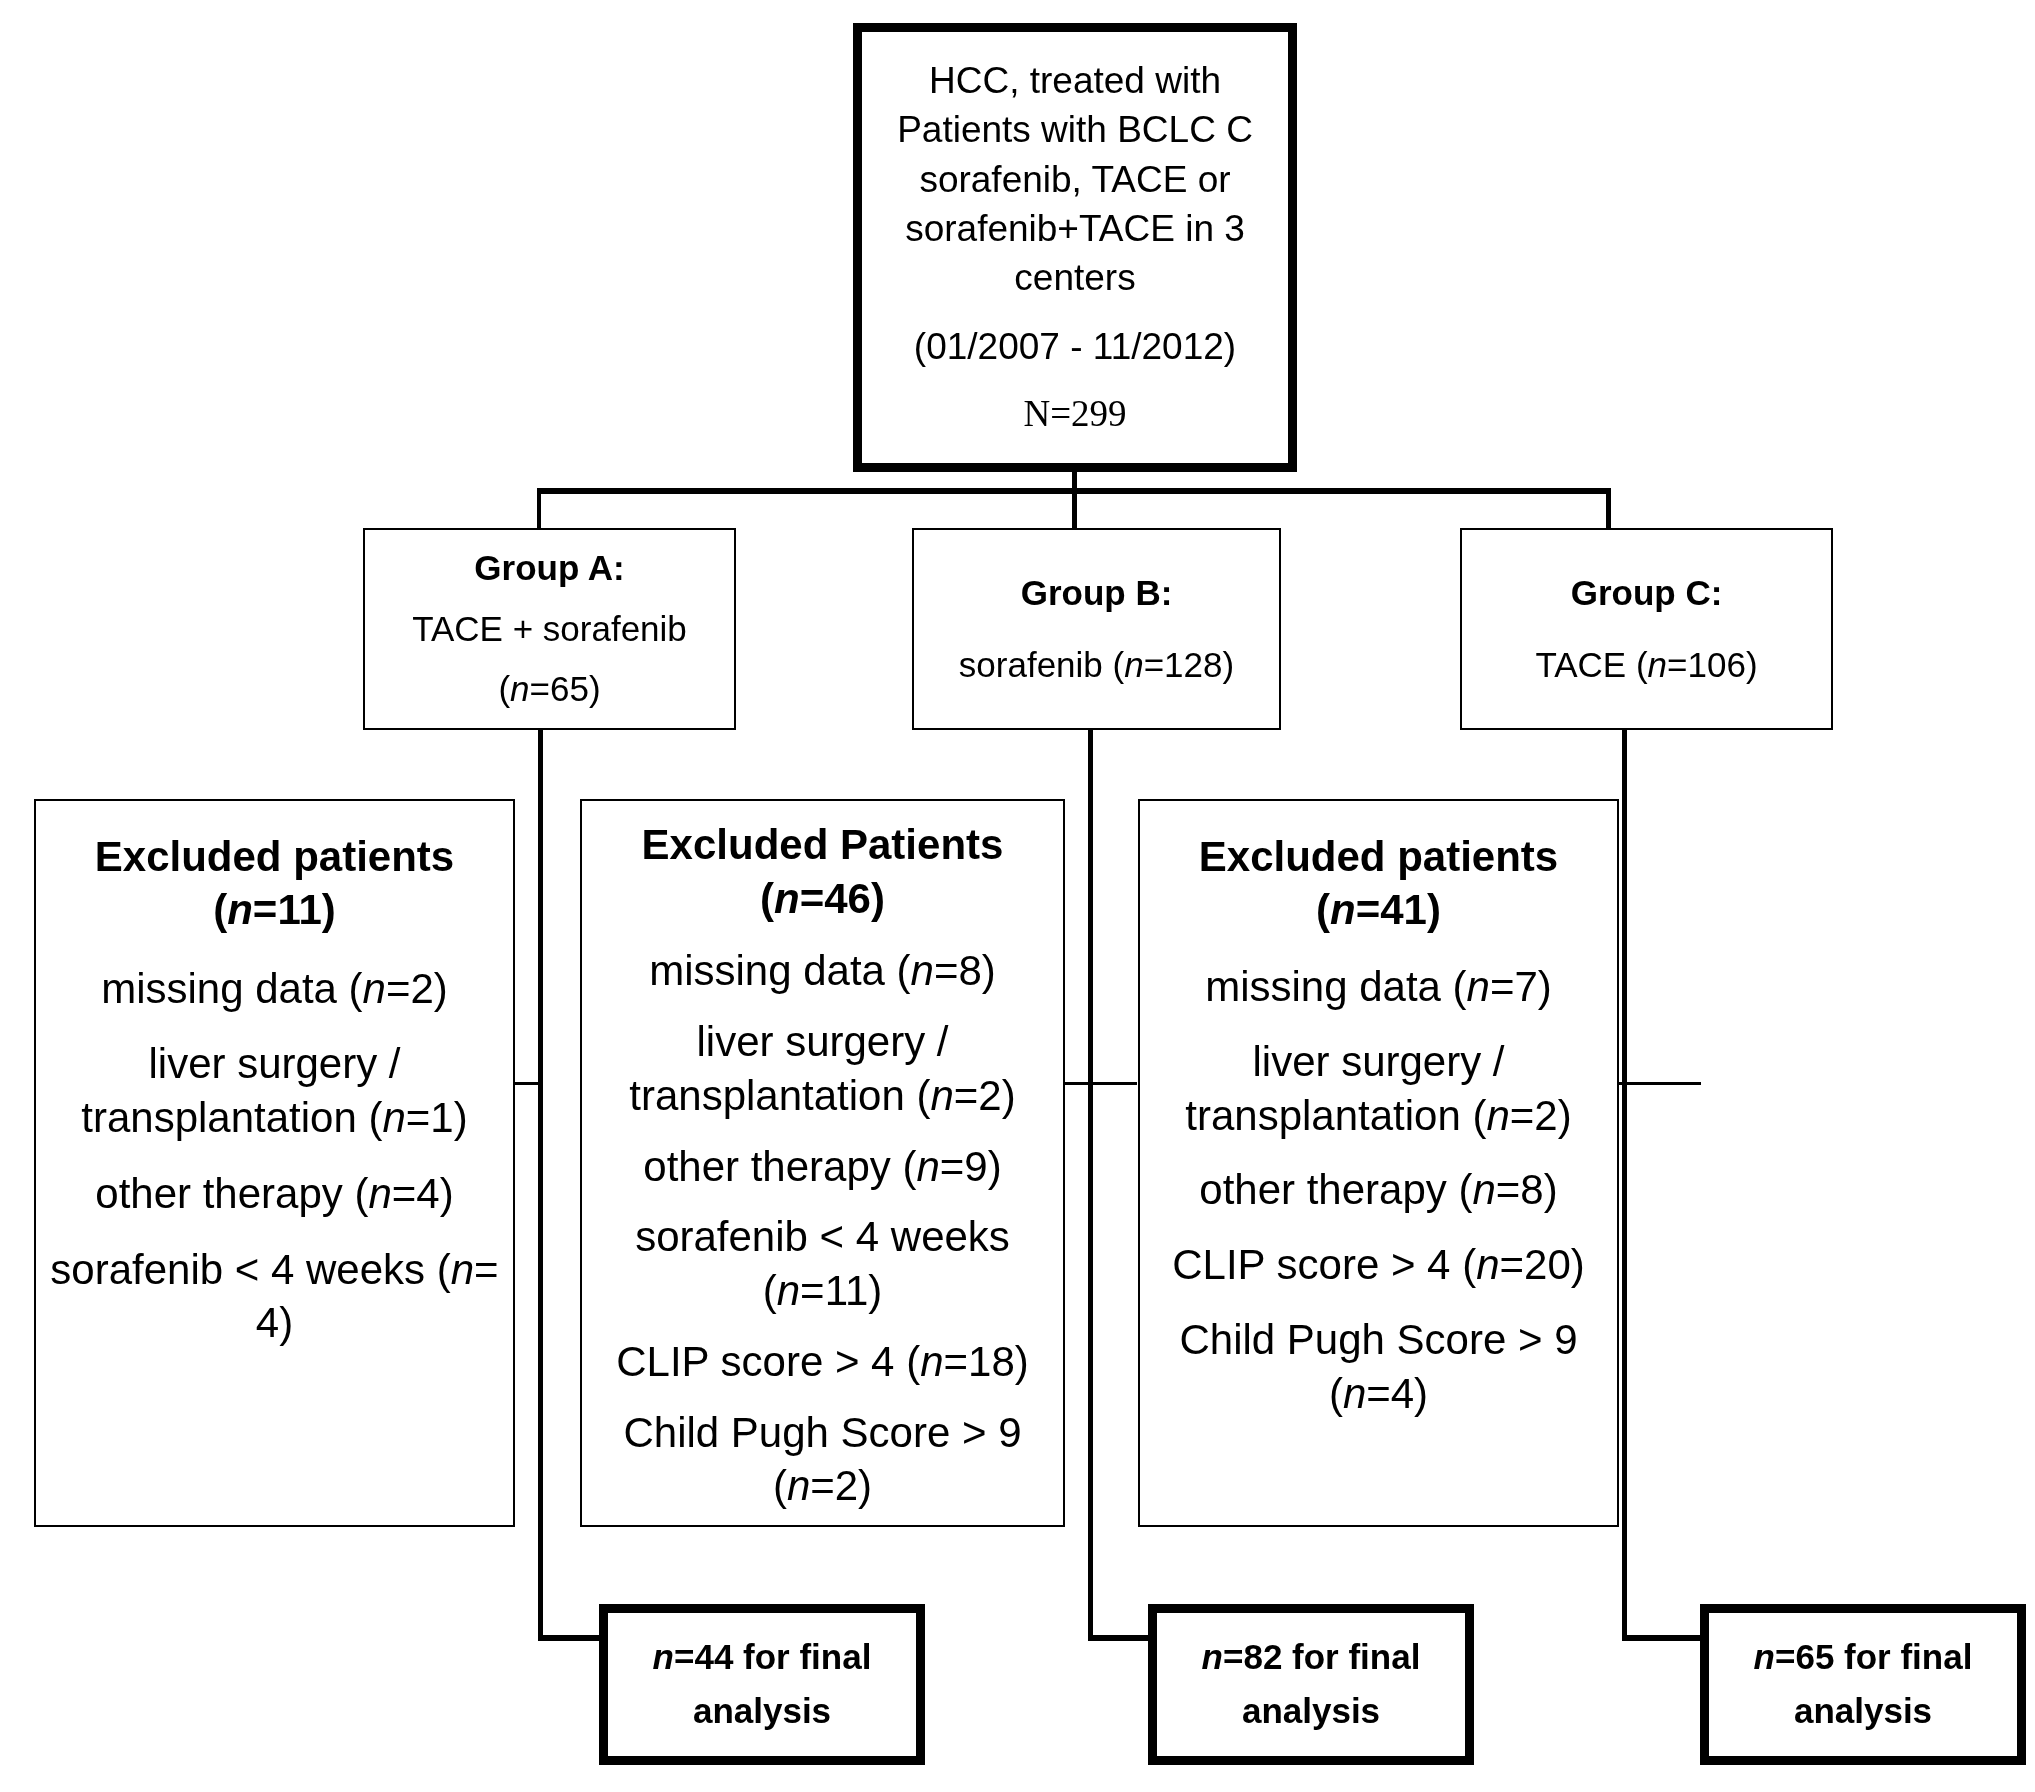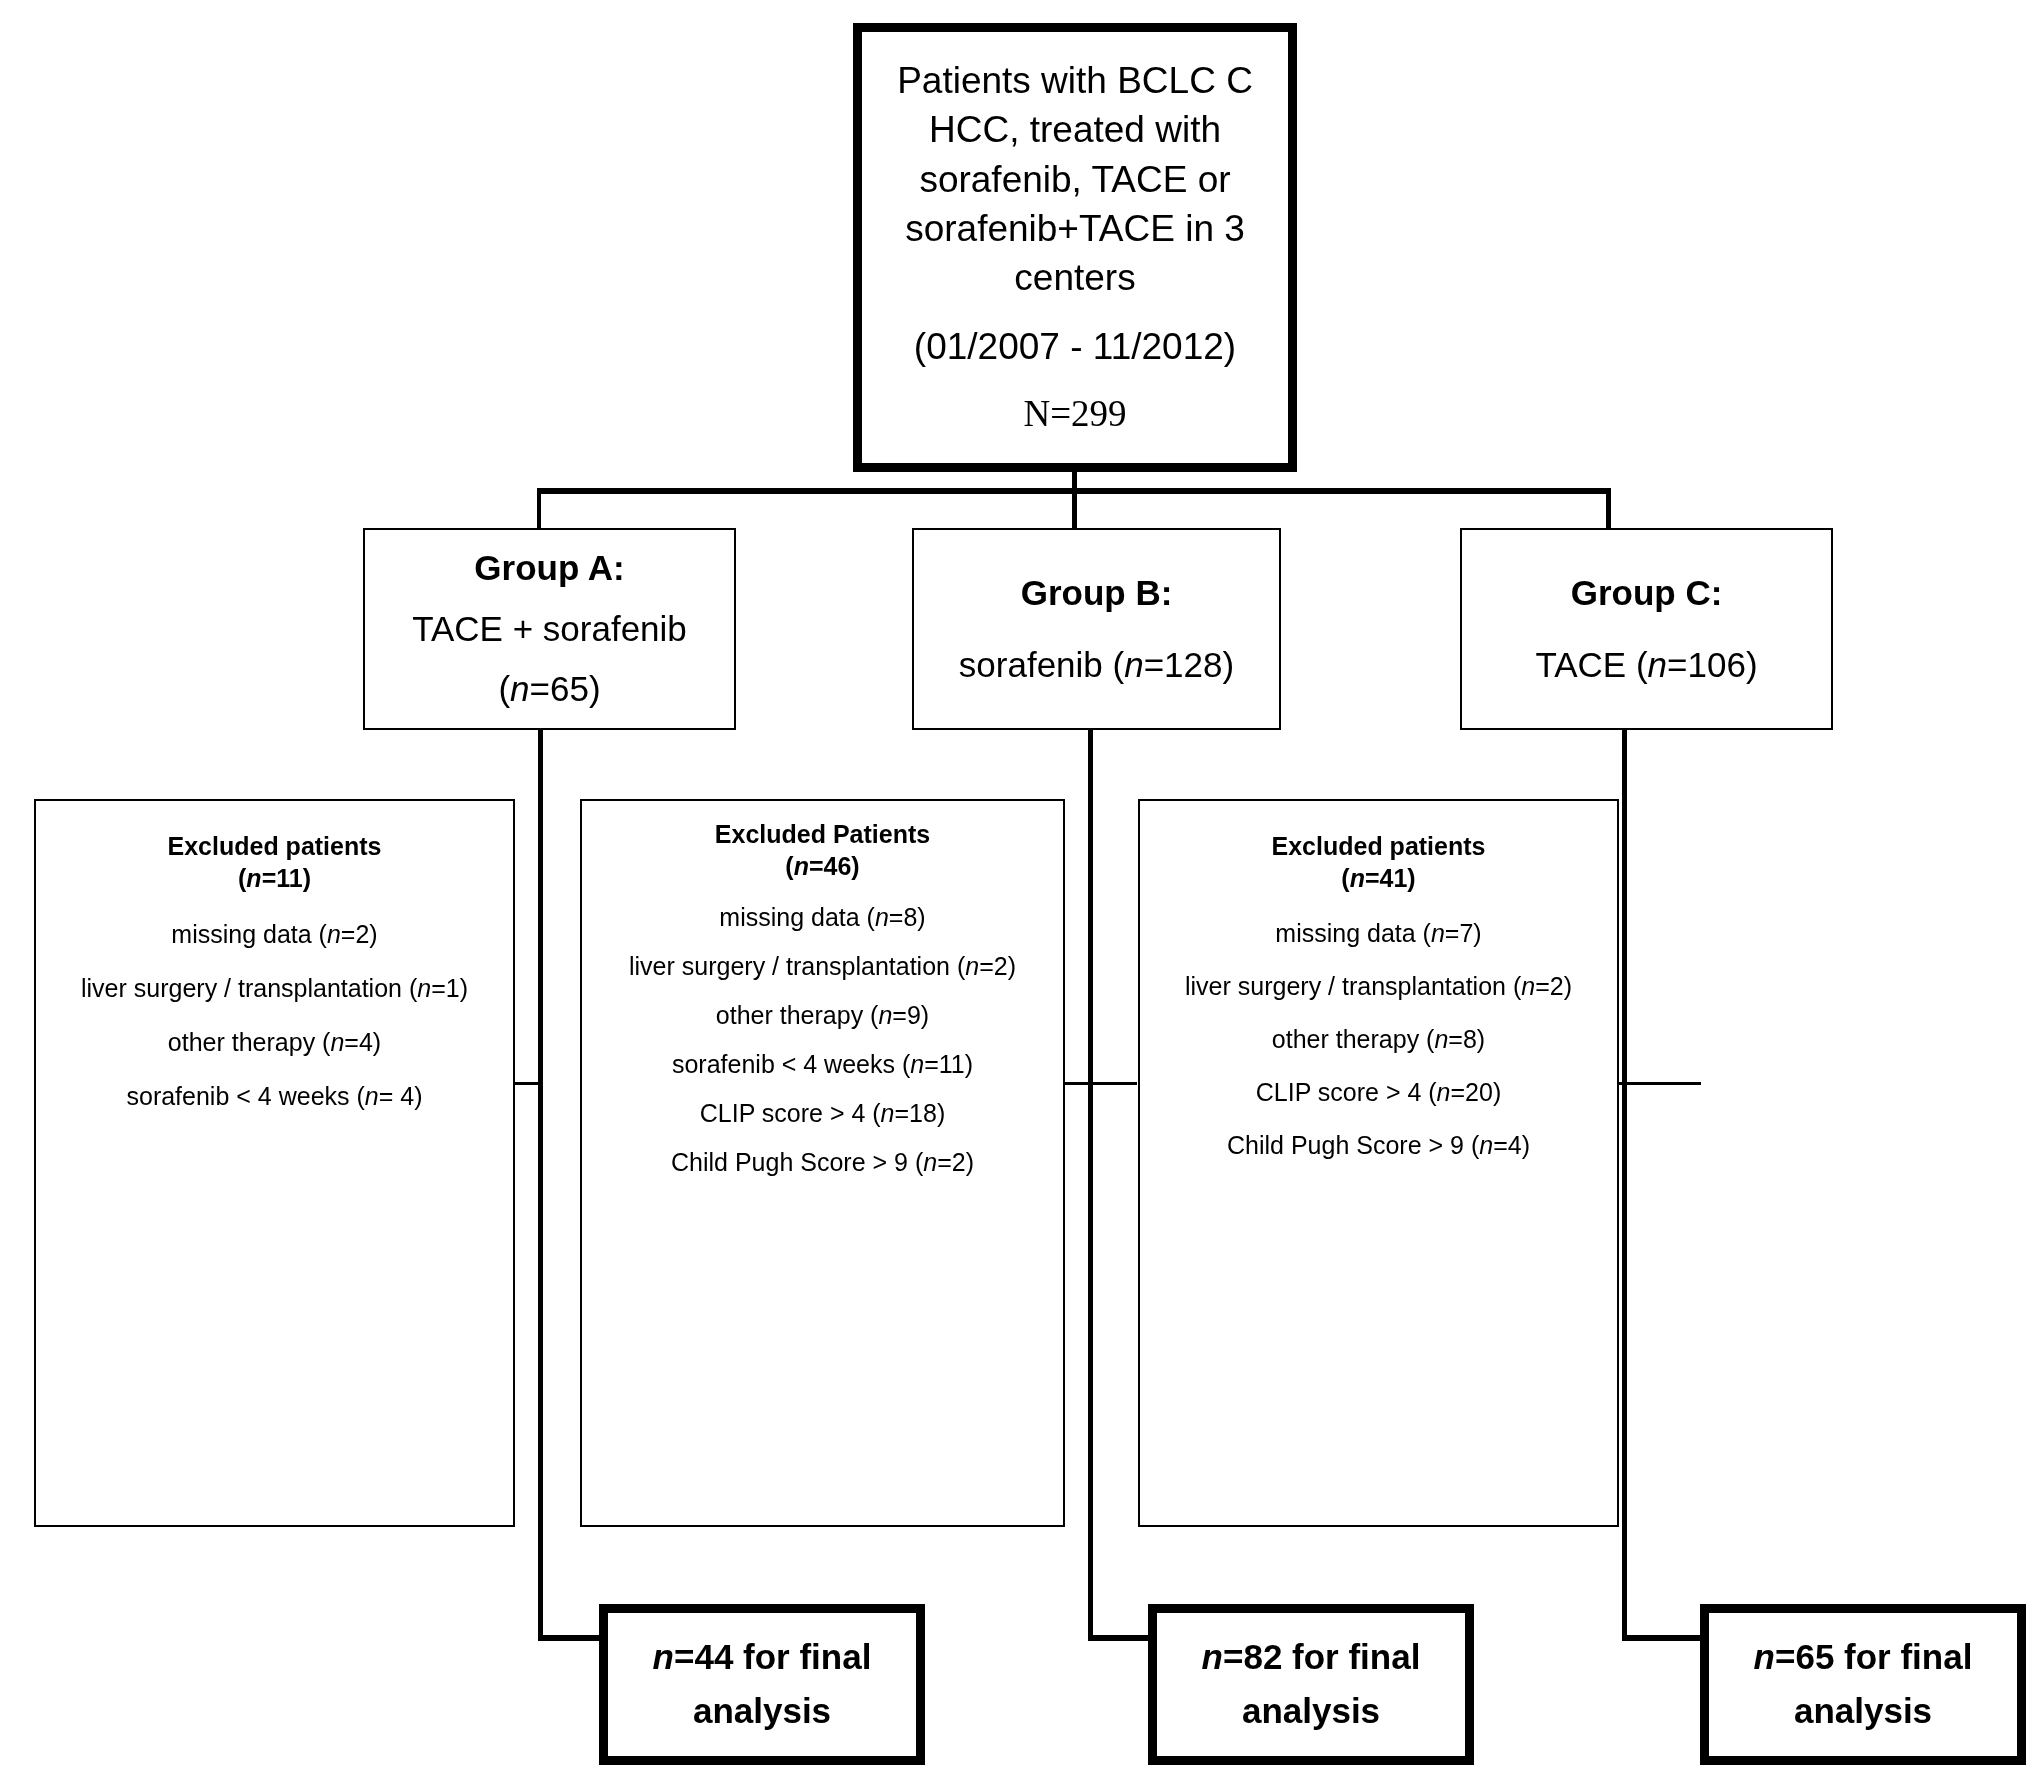--- a/index.html
+++ b/index.html
@@ -49,21 +49,21 @@
   
   .conn {
     position: absolute;
     background: #000000;
     z-index: 1;
   }
 
   
   .fs-root  { font-size: 37px; }
   .fs-group { font-size: 35px; }
-  .fs-excl  { font-size: 25px; }
+  .fs-excl  { font-size: 42px; }
   .fs-final { font-size: 35px; }
 
   .pad-root  { padding: 4.7px 16px; }
   .pad-group { padding: 4.7px 10.4px; }
   .pad-excl  { padding: 6.6px 8.5px; }
   .pad-final { padding: 4.7px 11.3px; }
 
   .gap-sm > .line-txt { margin: 0.9px 0; }
   .gap-md > .line-txt { margin: 4.3px 0; }
   .gap-lg > .line-txt { margin: 8px 0; }
@@ -89,22 +89,22 @@
   <div class="conn" style="left:1063px; top:1082px; width:26.5px; height:3.3px;"></div>
   <div class="conn" style="left:1614px; top:1082px; width:10.4px; height:3.3px;"></div>
   <div class="conn" style="left:1089px; top:1082px; width:48px; height:3.3px;"></div>
   <div class="conn" style="left:1624px; top:1082px; width:77px; height:3.3px;"></div>
 
   <div class="conn" style="left:538px; top:1635px; width:70px; height:5.7px;"></div>
   <div class="conn" style="left:1088px; top:1635px; width:69px; height:5.7px;"></div>
   <div class="conn" style="left:1622px; top:1635px; width:85px; height:5.7px;"></div>
 
   <div class="box thick fs-root pad-root gap-sm" style="left:853px; top:23px; width:444px; height:449px;">
+    <span class="line-txt">HCC, treated with</span>
     <span class="line-txt">Patients with BCLC C</span>
-    <span class="line-txt">HCC, treated with</span>
     <span class="line-txt">sorafenib, TACE or</span>
     <span class="line-txt">sorafenib+TACE in 3</span>
     <span class="line-txt">centers</span>
     <span class="line-txt" style="margin-top:21px;">(01/2007 - 11/2012)</span>
     <span class="line-txt" style="margin-top:19px;font-family:Liberation Serif, serif;">N=299</span>
   </div>
 
   <div class="box thin fs-group pad-group gap-lg" style="left:363px; top:528px; width:373px; height:202px;text-align:center;">
     <span class="line-txt bold">Group A:</span>
     <span class="line-txt">

